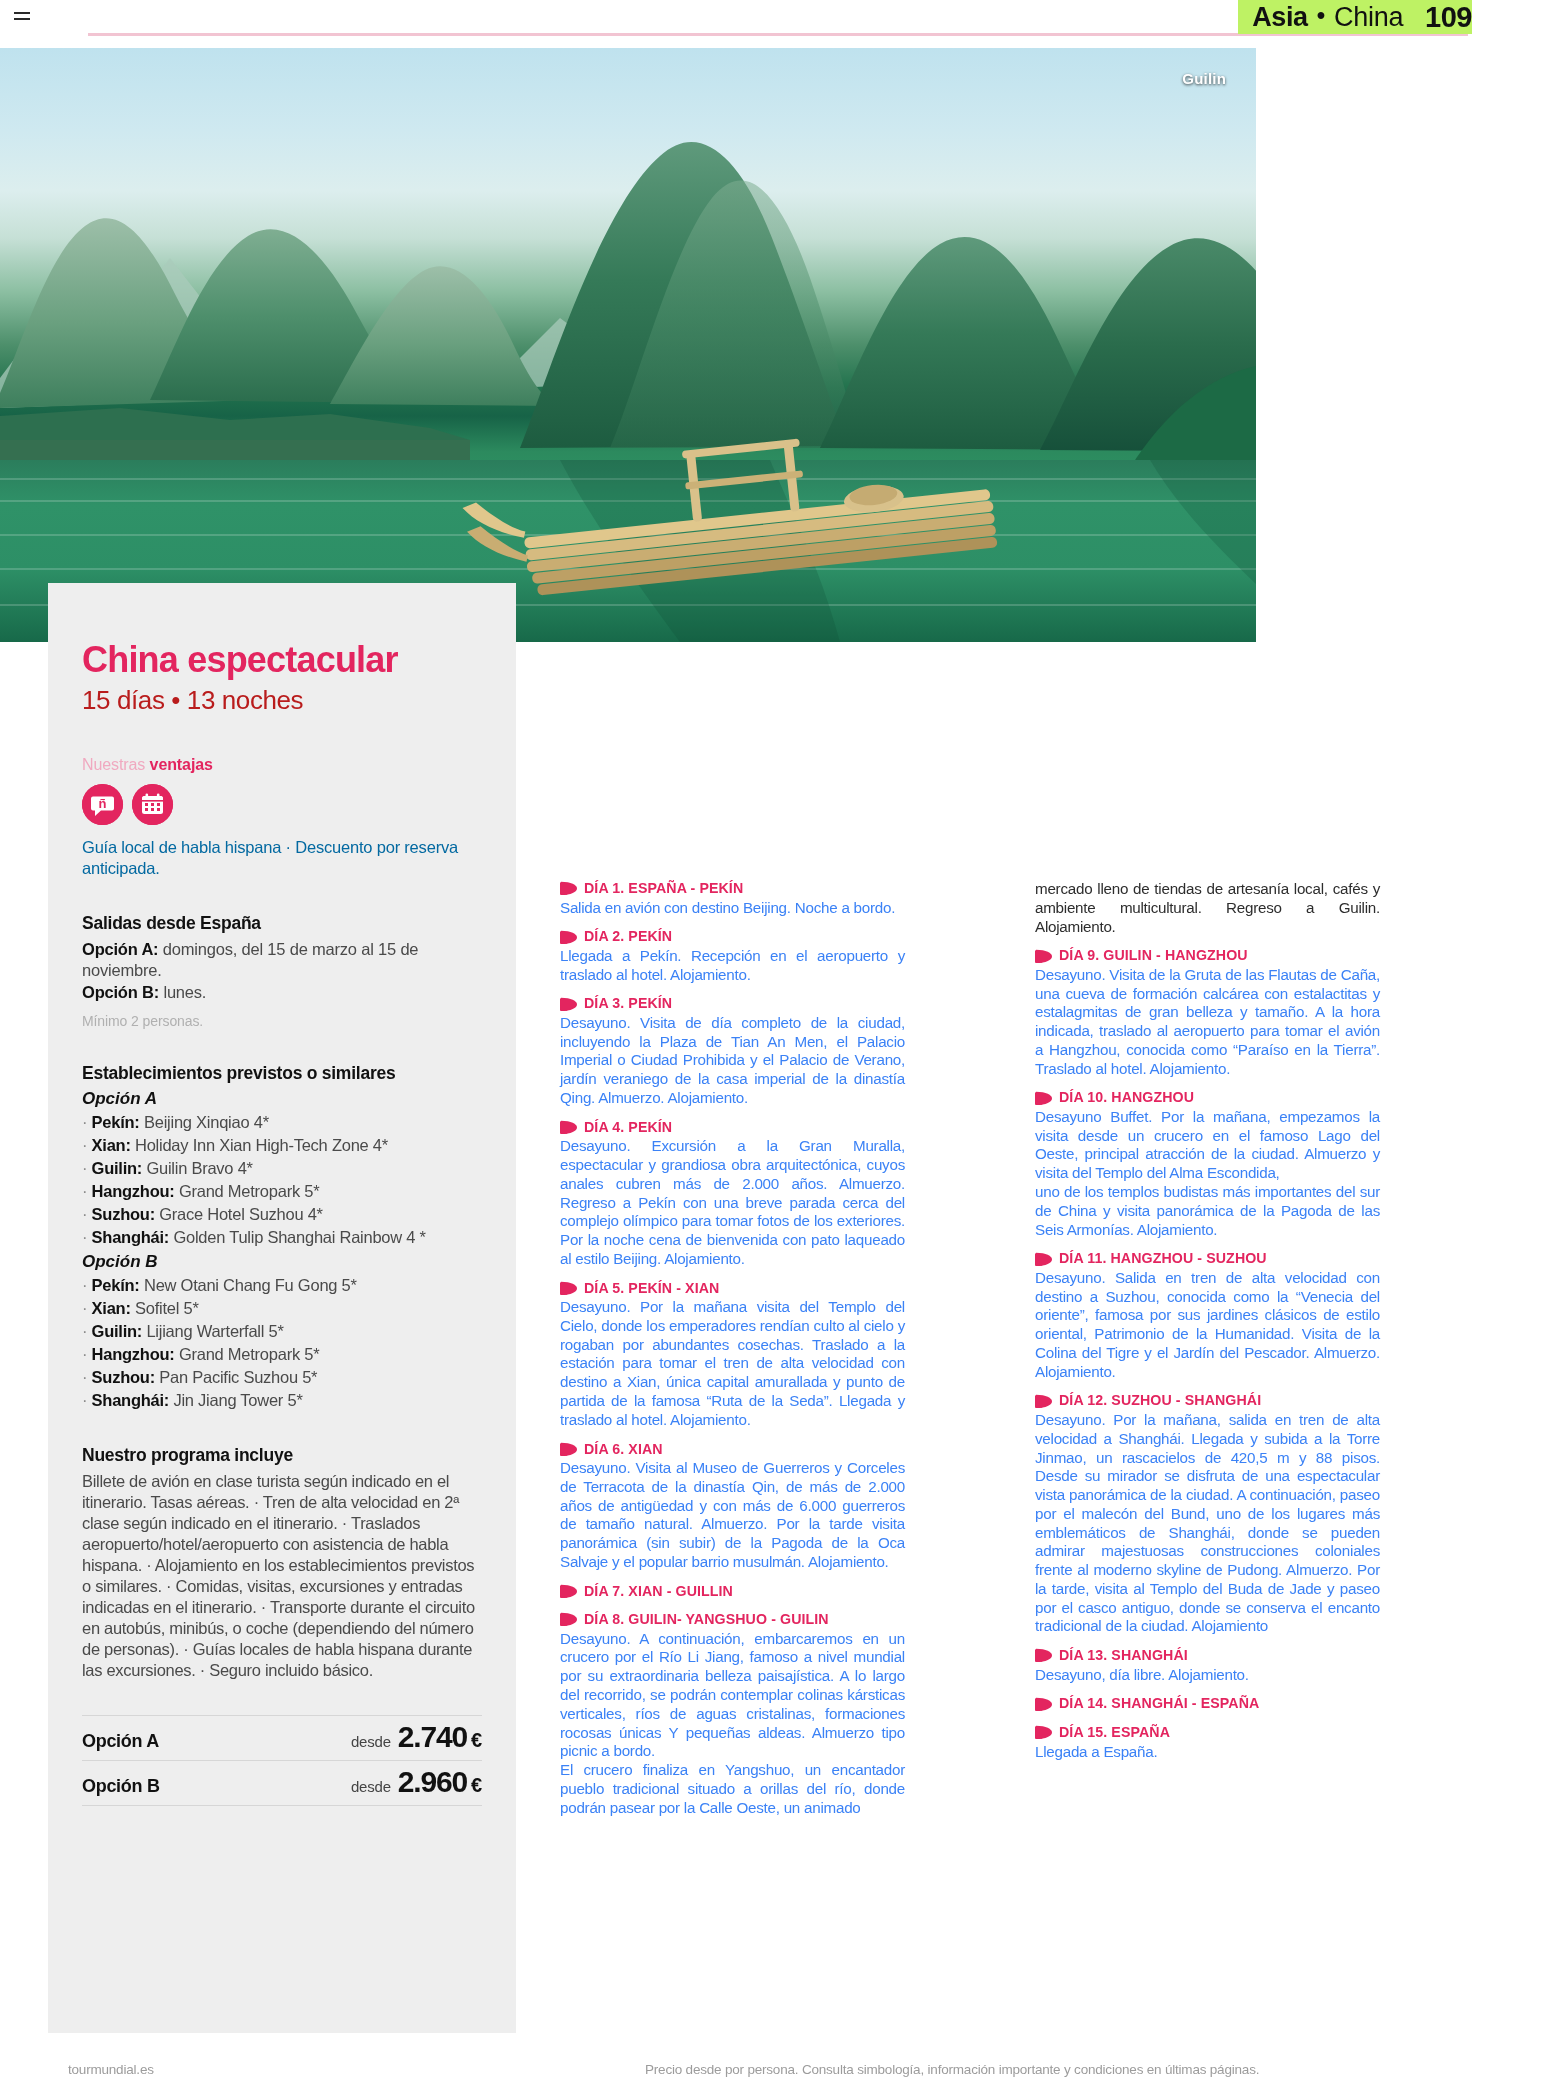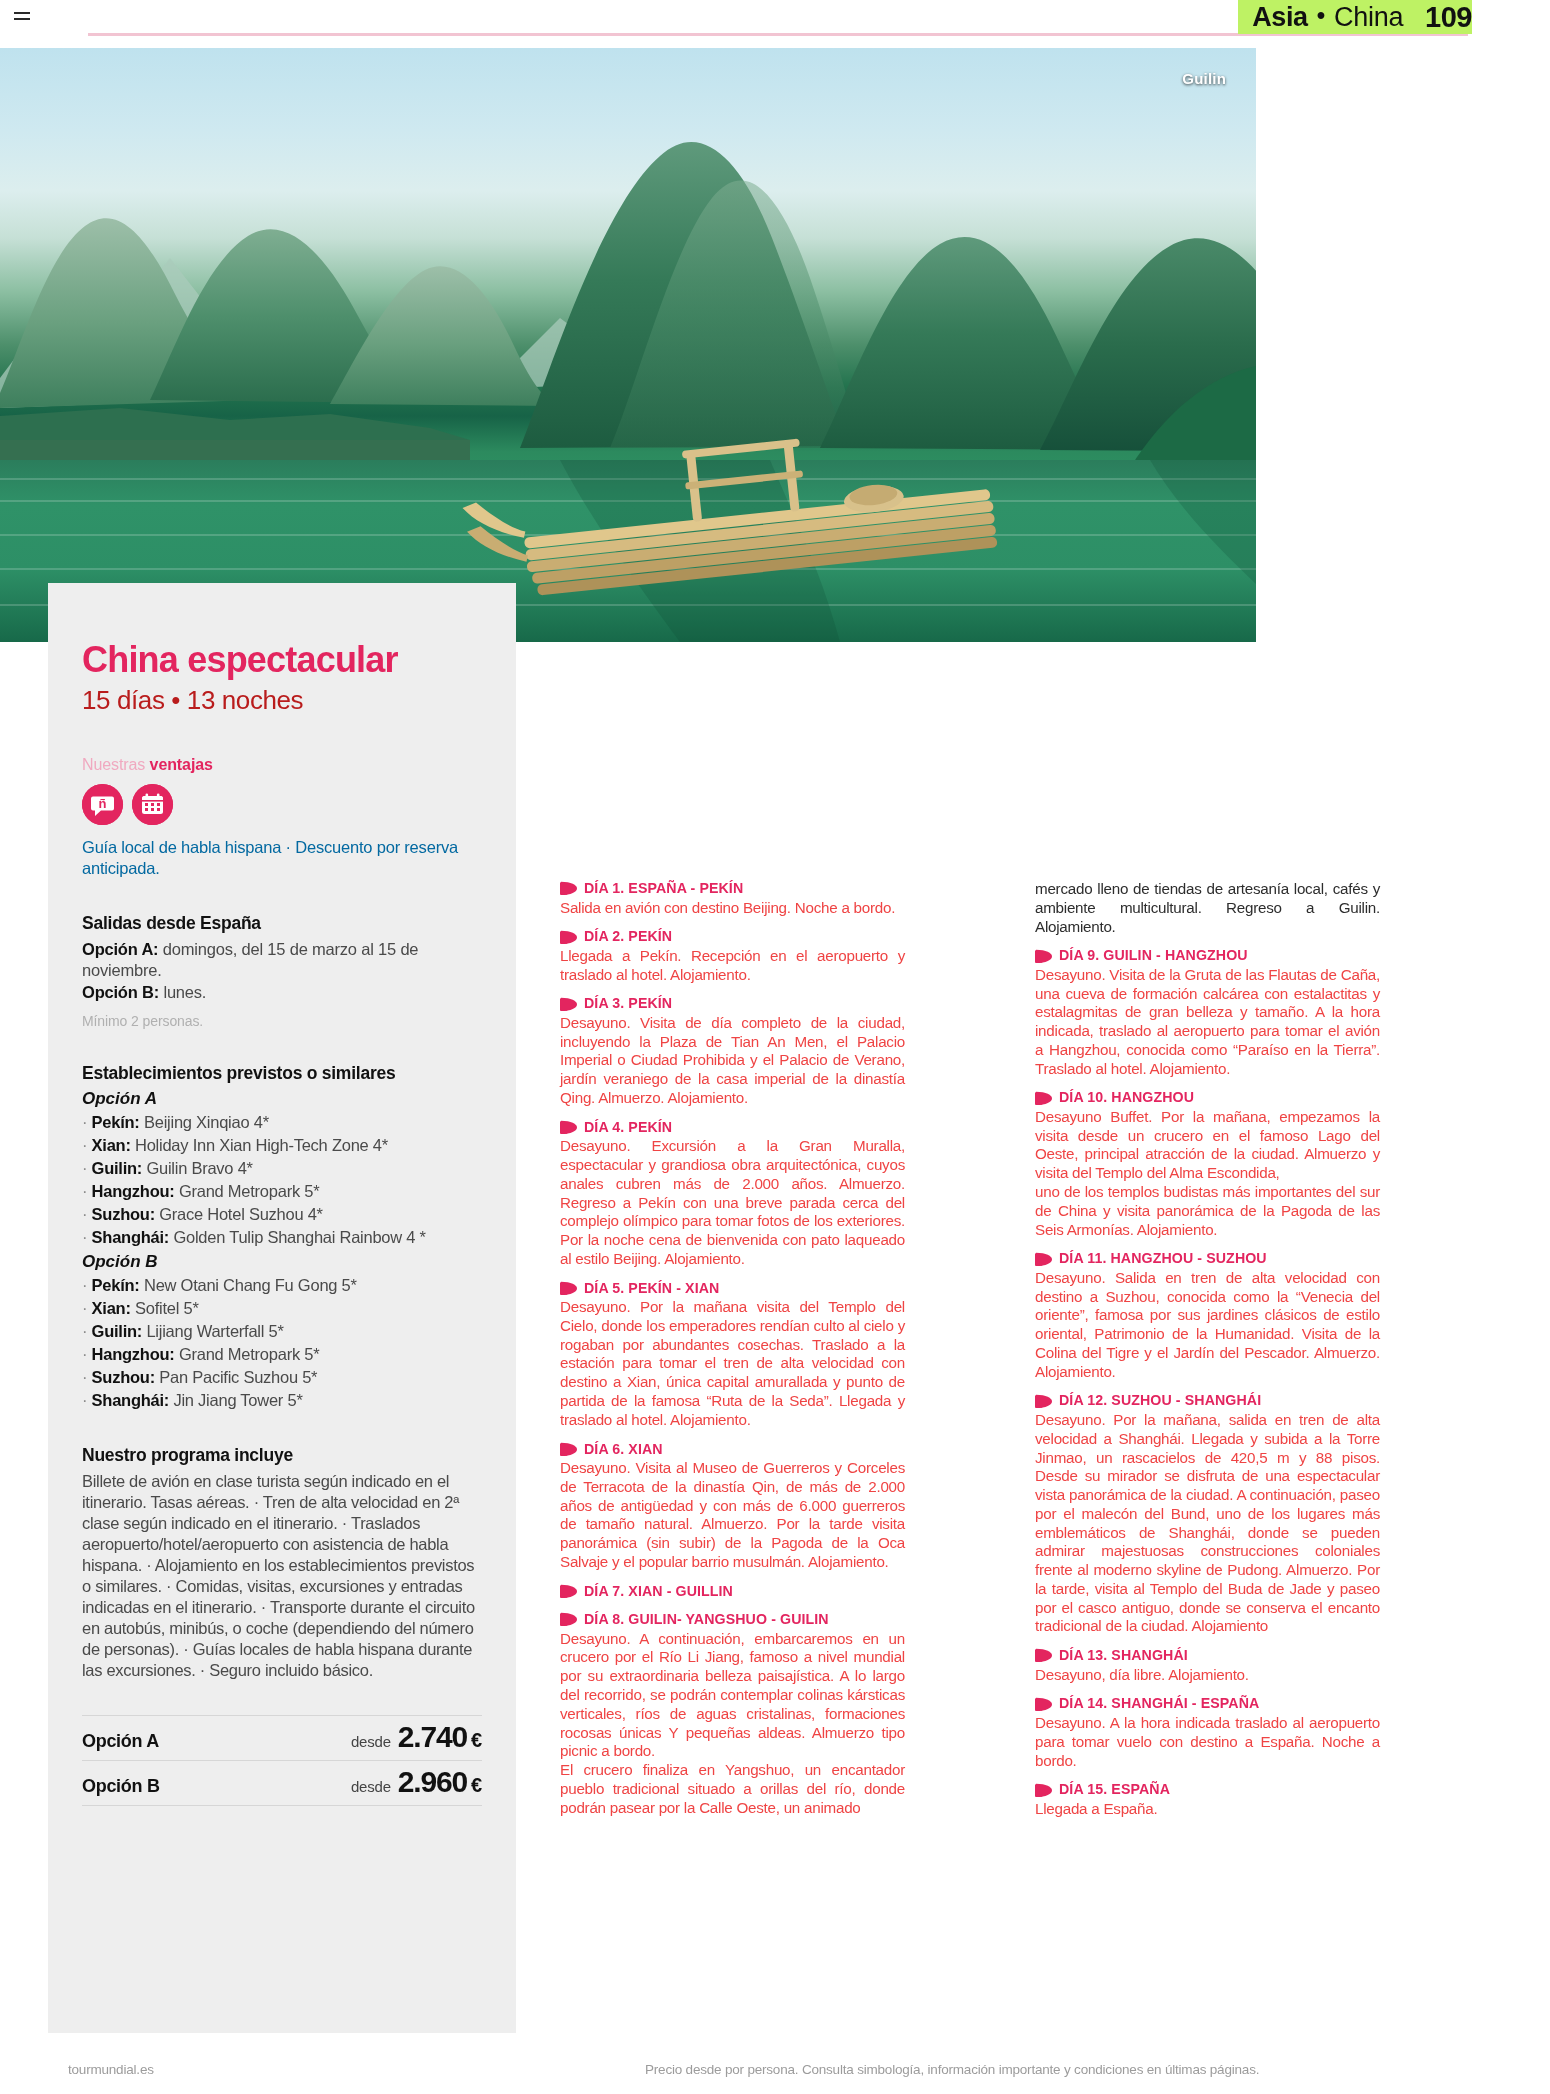--- a/index.html
+++ b/index.html
@@ -131,21 +131,21 @@
   .day-head{
     display:flex; align-items:center; gap:7px; margin-bottom:1px;
   }
   .day-flag{
     width:17px; height:15px; flex:0 0 auto;
   }
   .day-title{
     color:#e3255f; font-size:14.2px; font-weight:bold; letter-spacing:0.1px;
   }
   .day-body{
-    text-align:justify; letter-spacing:-0.25px; color:#ef4444;
+    text-align:justify; letter-spacing:-0.25px; color:#3b82f6;
   }
   .cont-body{
     text-align:justify; letter-spacing:-0.25px; color:#2d2d2d; margin-bottom:11px;
   }
 
   
   #footer{
     position:absolute; left:0; bottom:0; width:1550px; height:44px;
   }
   #footer-site{
@@ -508,21 +508,20 @@
   </div>
 
   <div class="day">
     <div class="day-head">
       <svg class="day-flag" viewBox="0 0 17 15">
           <path d="M0 1.5 A7.5 7.5 0 0 1 7 13.8 L0 13.8 Z" fill="#e3255f"></path>
           <path d="M1 0.8 C11 0.8 17 4 17 7.4 C17 10.8 11 14 1 14 Z" fill="#e3255f"></path>
         </svg>
       <span class="day-title">DÍA 14. SHANGHÁI - ESPAÑA</span>
     </div>
-    <div class="day-body">Desayuno. A la hora indicada traslado al aeropuerto para tomar vuelo con destino a España. Noche a bordo.</div>
   </div>
 
   <div class="day">
     <div class="day-head">
       <svg class="day-flag" viewBox="0 0 17 15">
           <path d="M0 1.5 A7.5 7.5 0 0 1 7 13.8 L0 13.8 Z" fill="#e3255f"></path>
           <path d="M1 0.8 C11 0.8 17 4 17 7.4 C17 10.8 11 14 1 14 Z" fill="#e3255f"></path>
         </svg>
       <span class="day-title">DÍA 15. ESPAÑA</span>
     </div>

